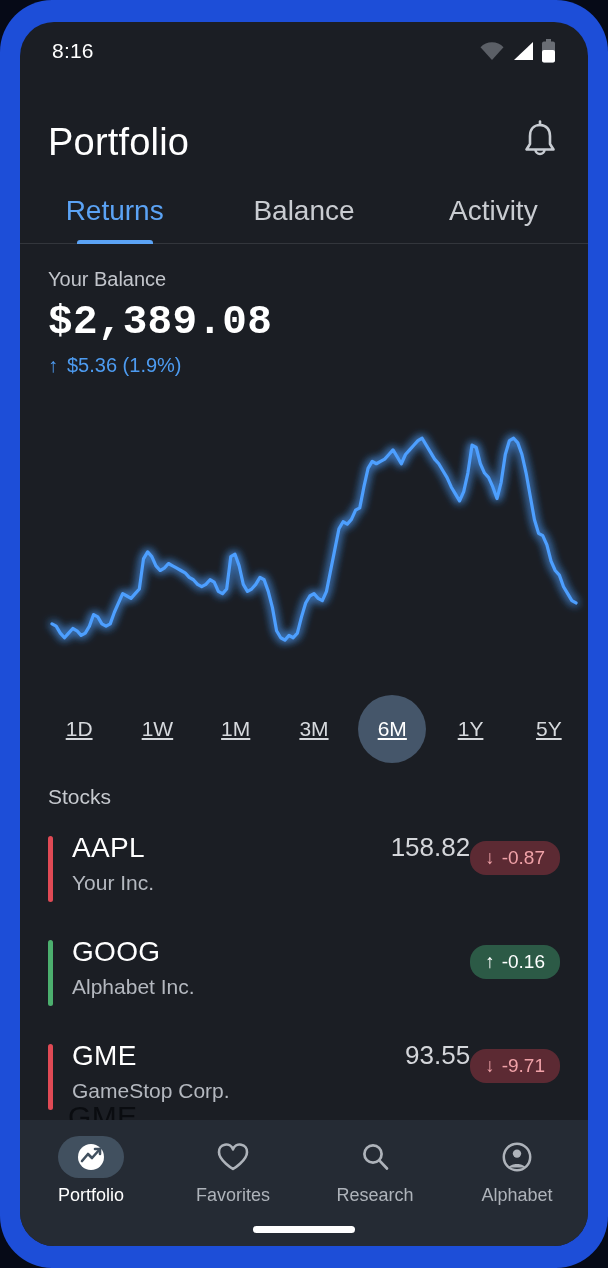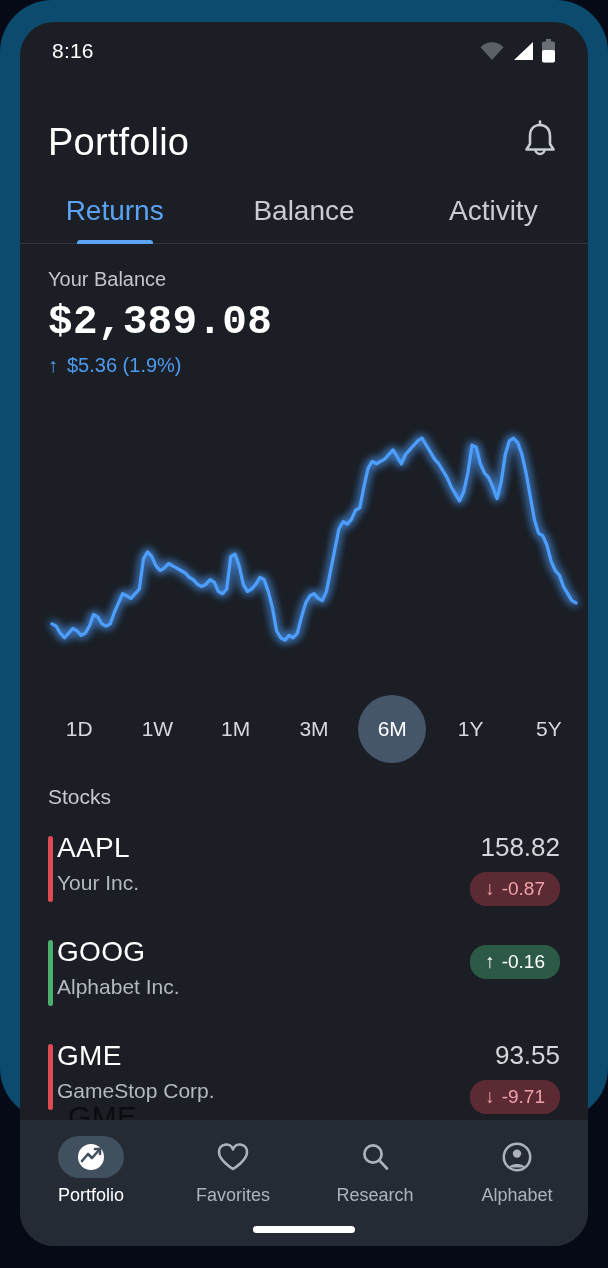--- a/index.html
+++ b/index.html
@@ -3,22 +3,22 @@
 <meta charset="utf-8">
 <style>
   * { margin:0; padding:0; box-sizing:border-box; }
   html, body {
     width:608px; height:1268px;
     background:#060a17;
     font-family:"Liberation Sans", sans-serif;
     overflow:hidden;
   }
   #phone-frame{
-    position:absolute; left:0; top:0; width:608px; height:1120px;
-    background:#0c4a6e; border-radius:52px;
+    position:absolute; left:0; top:0; width:608px; height:1268px;
+    background:#1d4ed8; border-radius:52px;
   }
   #screen{
     position:absolute; left:20px; top:22px; width:568px; height:1224px;
     background:#1b1e24; border-radius:34px; overflow:hidden;
   }
   
   #status-bar{
     position:absolute; left:0; top:0; width:568px; height:58px;
     display:flex; align-items:center; justify-content:space-between;
     padding:0 32px;
@@ -61,40 +61,40 @@
     position:absolute; left:20px; top:672px; width:548px; height:70px;
     display:flex; align-items:center;
   }
   .range-opt{
     flex:1; display:flex; align-items:center; justify-content:center;
     height:70px;
   }
   .range-pill{
     width:68px; height:68px; border-radius:50%;
     display:flex; align-items:center; justify-content:center;
-    font-size:21px; color:#d6d9dd;
+    font-size:21px; color:#d6d9dd;text-decoration:underline;
   }
   .range-opt.active .range-pill{ background:#45566a; color:#ffffff; }
   
   #stocks-title{ position:absolute; left:28px; top:763px; color:#c6c9ce; font-size:21px; }
   #stock-list{
     position:absolute; left:0; top:800px; width:568px; height:298px;
     overflow:hidden;
   }
   .stock-row{
     position:relative; height:104px; padding:10px 28px 0 28px;
     display:flex; justify-content:space-between; align-items:flex-start;
   }
   .accent-bar{
     position:absolute; left:28px; top:14px; width:5px; height:66px; border-radius:3px;
   }
-  .stock-info{ padding-left:9px; }
+  .stock-info{ padding-left:24px; }
   .stock-symbol{ color:#ffffff; font-size:28px; letter-spacing:.3px; }
   .stock-name{ color:#b4b8bf; font-size:21px; margin-top:7px; }
-  .stock-right{ display:flex; flex-direction:column; align-items:flex-end; }
+  .stock-right{ display:flex; }
   .stock-price{ color:#d4d6da; font-size:26px; }
   .stock-badge{
     margin-top:9px; padding:6px 15px; border-radius:16px;
     font-size:19px; display:flex; align-items:center; gap:7px;
   }
   .badge-down{ background:#5c2a33; color:#f0a2a8; }
   .badge-up{ background:#2c5a46; color:#ffffff; }
   .ghost-symbol{
     position:absolute; left:48px; top:70px;
     color:#0a0c10; font-size:30px; letter-spacing:.3px;

